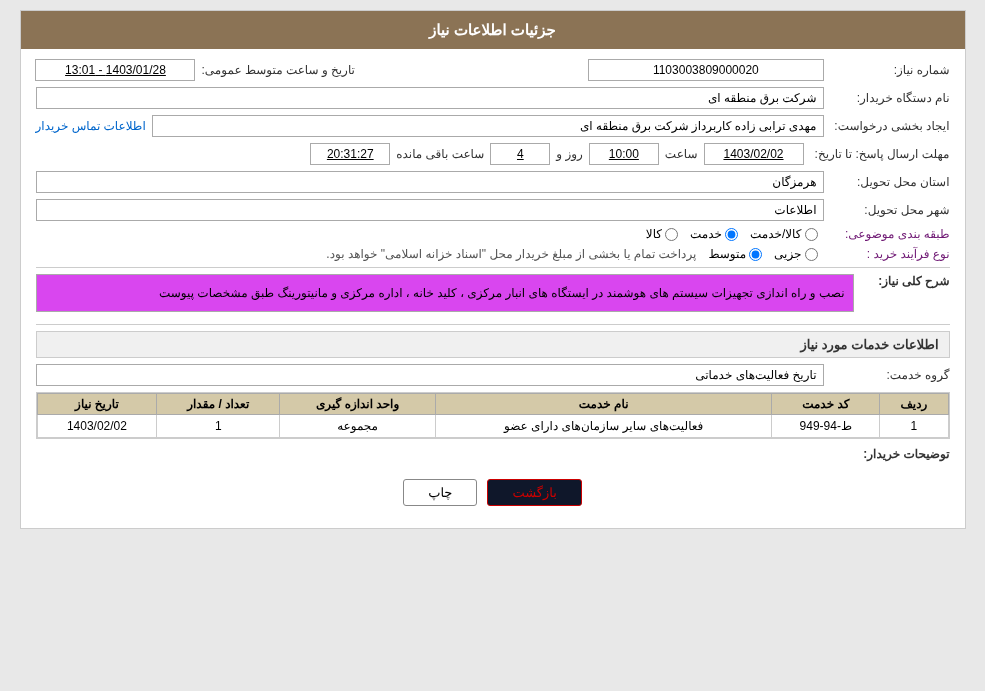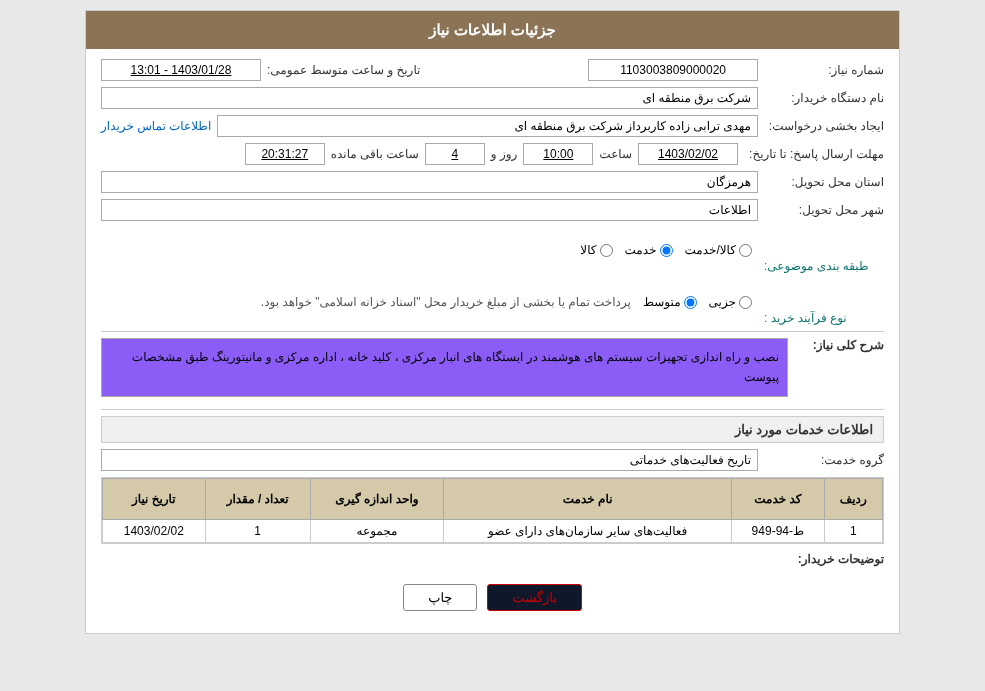--- a/index.html
+++ b/index.html
@@ -8,21 +8,21 @@
       font-size: 13px;
       background: #e8e8e8;
       direction: rtl;
       min-height: 691px;
       display: flex;
       align-items: flex-start;
       justify-content: center;
       padding: 10px;
     }
     .container {
-      width: 815px;
+      width: 946px;
       background: #fff;
       border: 1px solid #ccc;
     }
     .header {
       background: #8B7355;
       color: #fff;
       text-align: center;
       padding: 10px 0;
       font-size: 15px;
       font-weight: bold;
@@ -81,53 +81,52 @@
       margin-bottom: 6px;
       text-align: right;
     }
     .radio-row {
       display: flex;
       align-items: center;
       gap: 12px;
       margin-bottom: 6px;
     }
     .radio-label {
-      color: #0f766e;
+      color: #701a75;
       font-size: 12px;
       min-width: 120px;
-      text-align: left;
-      margin-top: 32px;
+      text-align: right;
     }
     .radio-option {
       display: flex;
       align-items: center;
       gap: 3px;
       font-size: 12px;
     }
     .desc-box {
       border: 1px solid #aaa;
       padding: 8px;
-      background: #8b5cf6;
+      background: #d946ef;
       font-size: 12px;
       line-height: 1.7;
       margin-bottom: 6px;
     }
     .table-container {
       border: 1px solid #ccc;
       margin-bottom: 8px;
     }
     table {
       width: 100%;
       border-collapse: collapse;
       font-size: 12px;
     }
     th {
       background: #d4c9a8;
       border: 1px solid #aaa;
-      padding: 13px 8px;
+      padding: 3px 8px;
       text-align: center;
       font-weight: bold;
     }
     td {
       border: 1px solid #ccc;
       padding: 4px 8px;
       text-align: center;
     }
     .notes-box {
       border: 1px solid #aaa;

